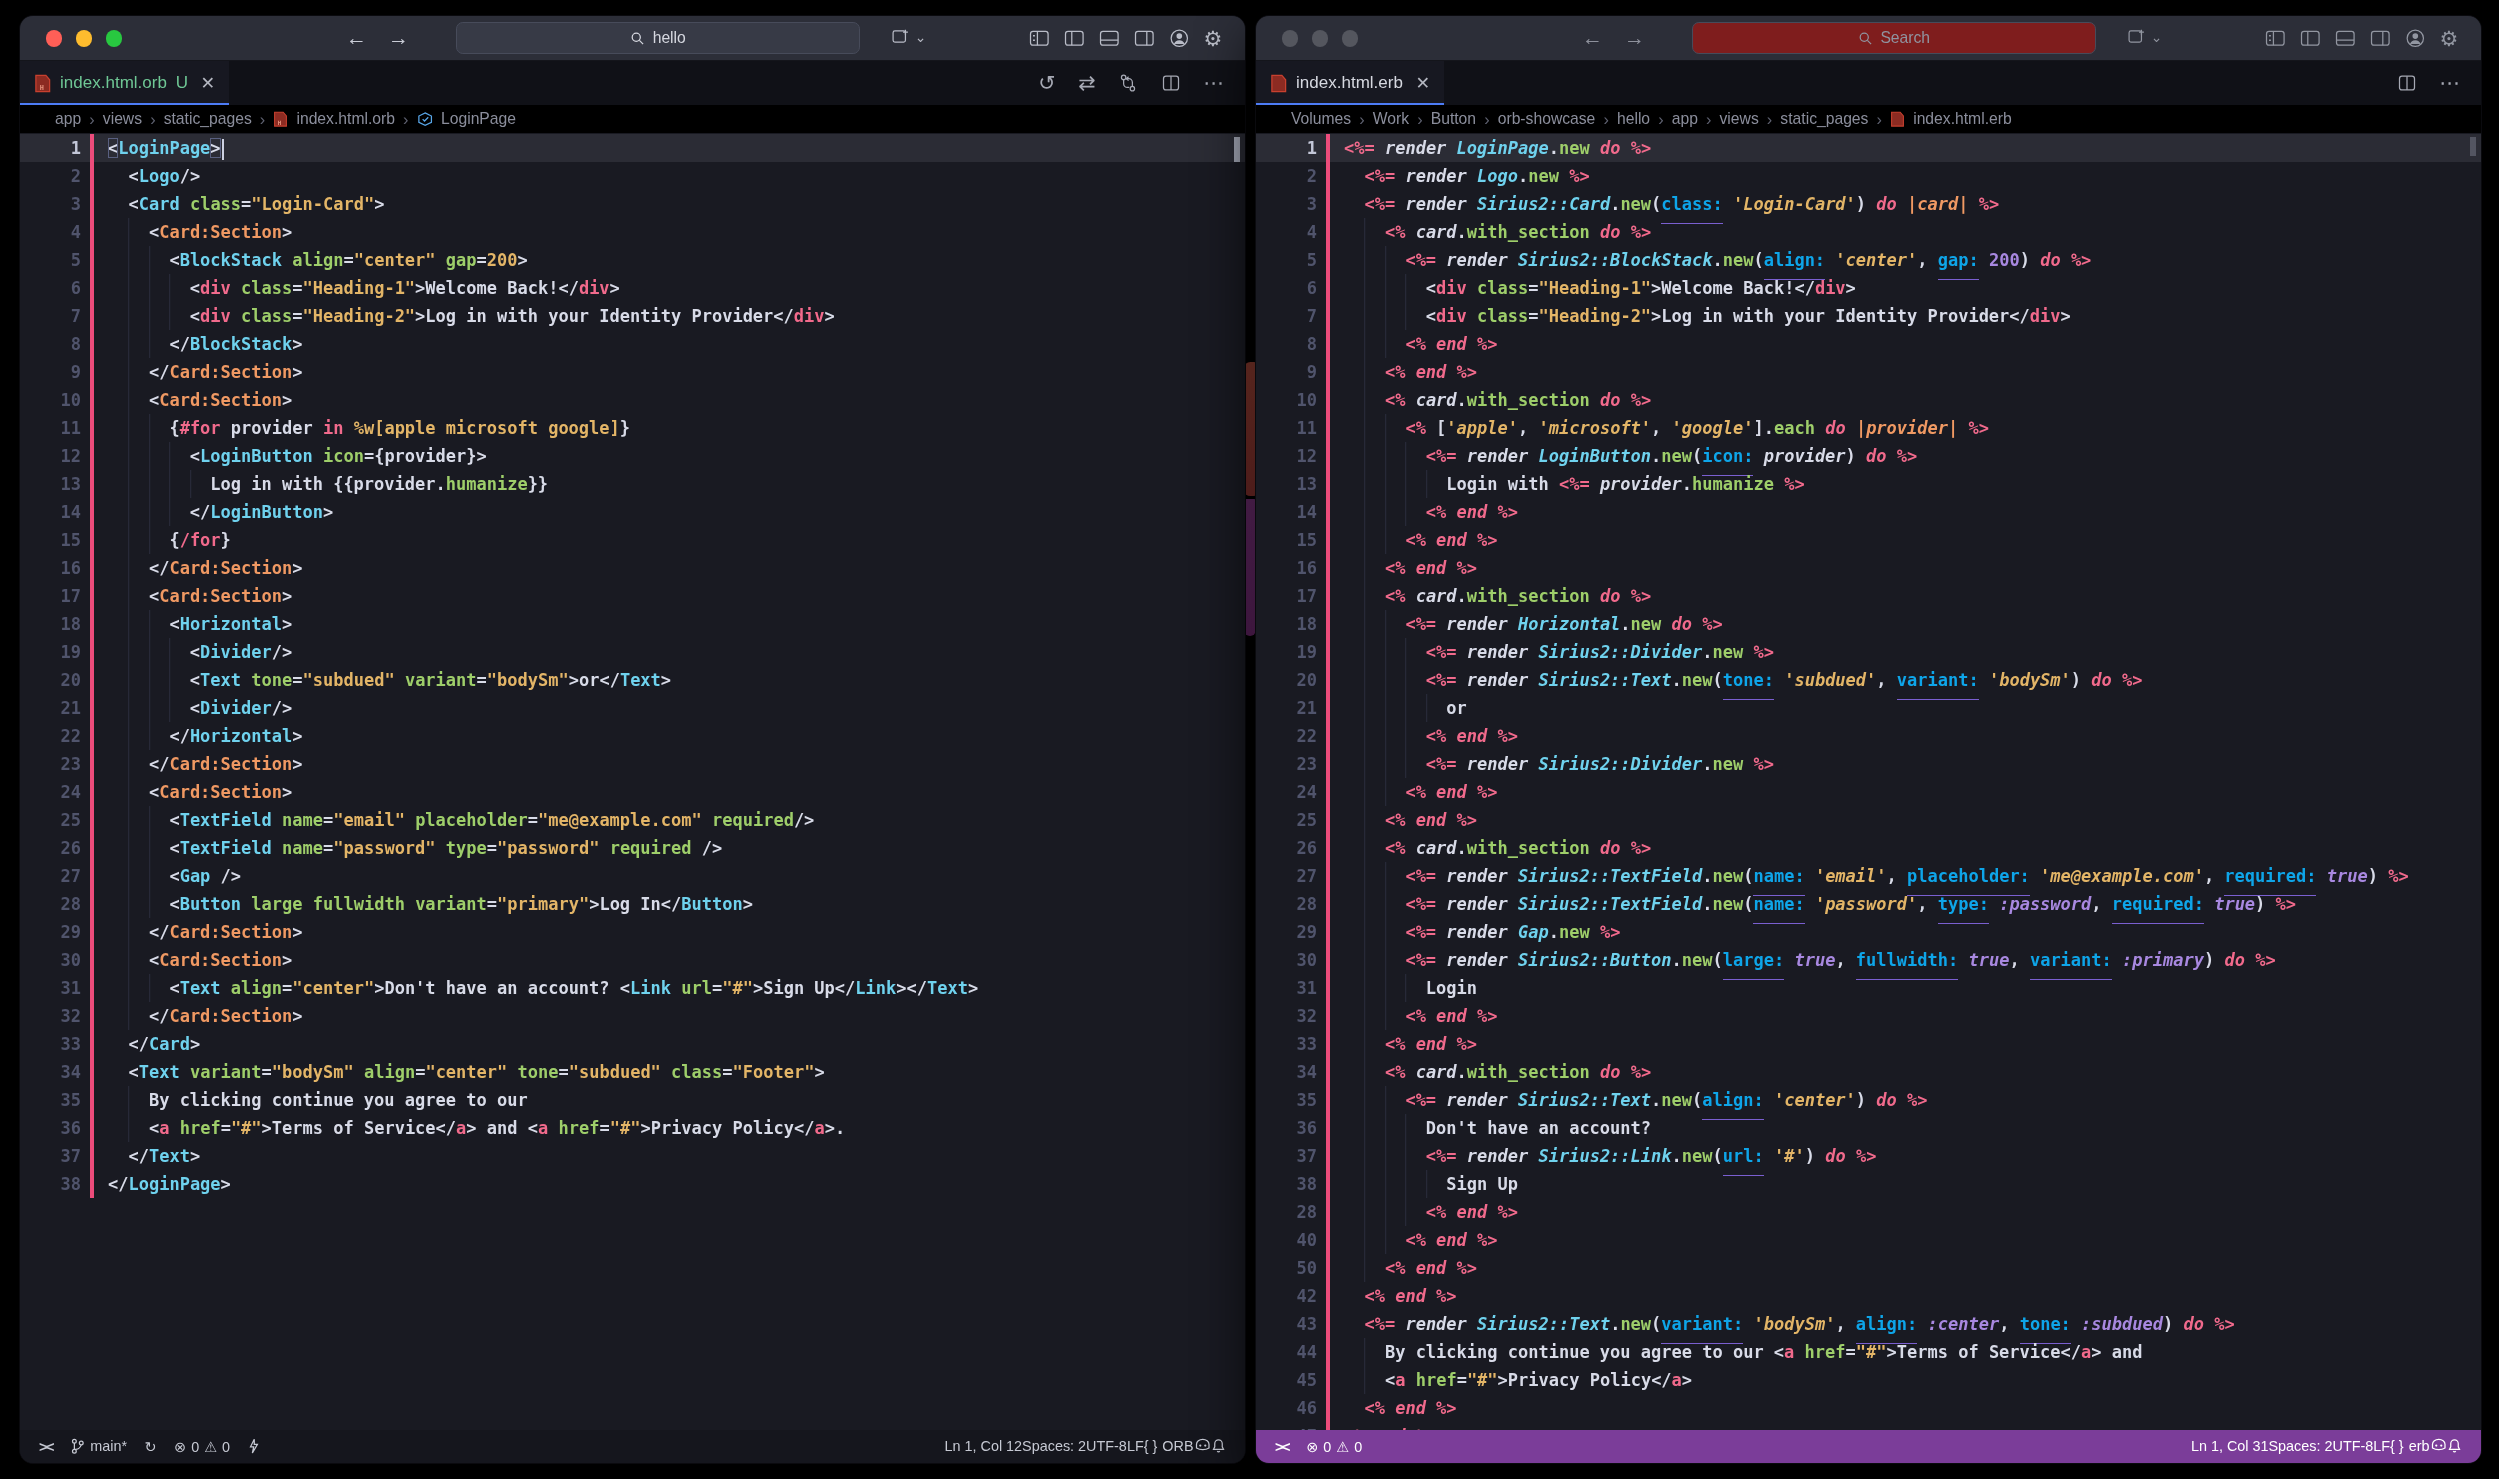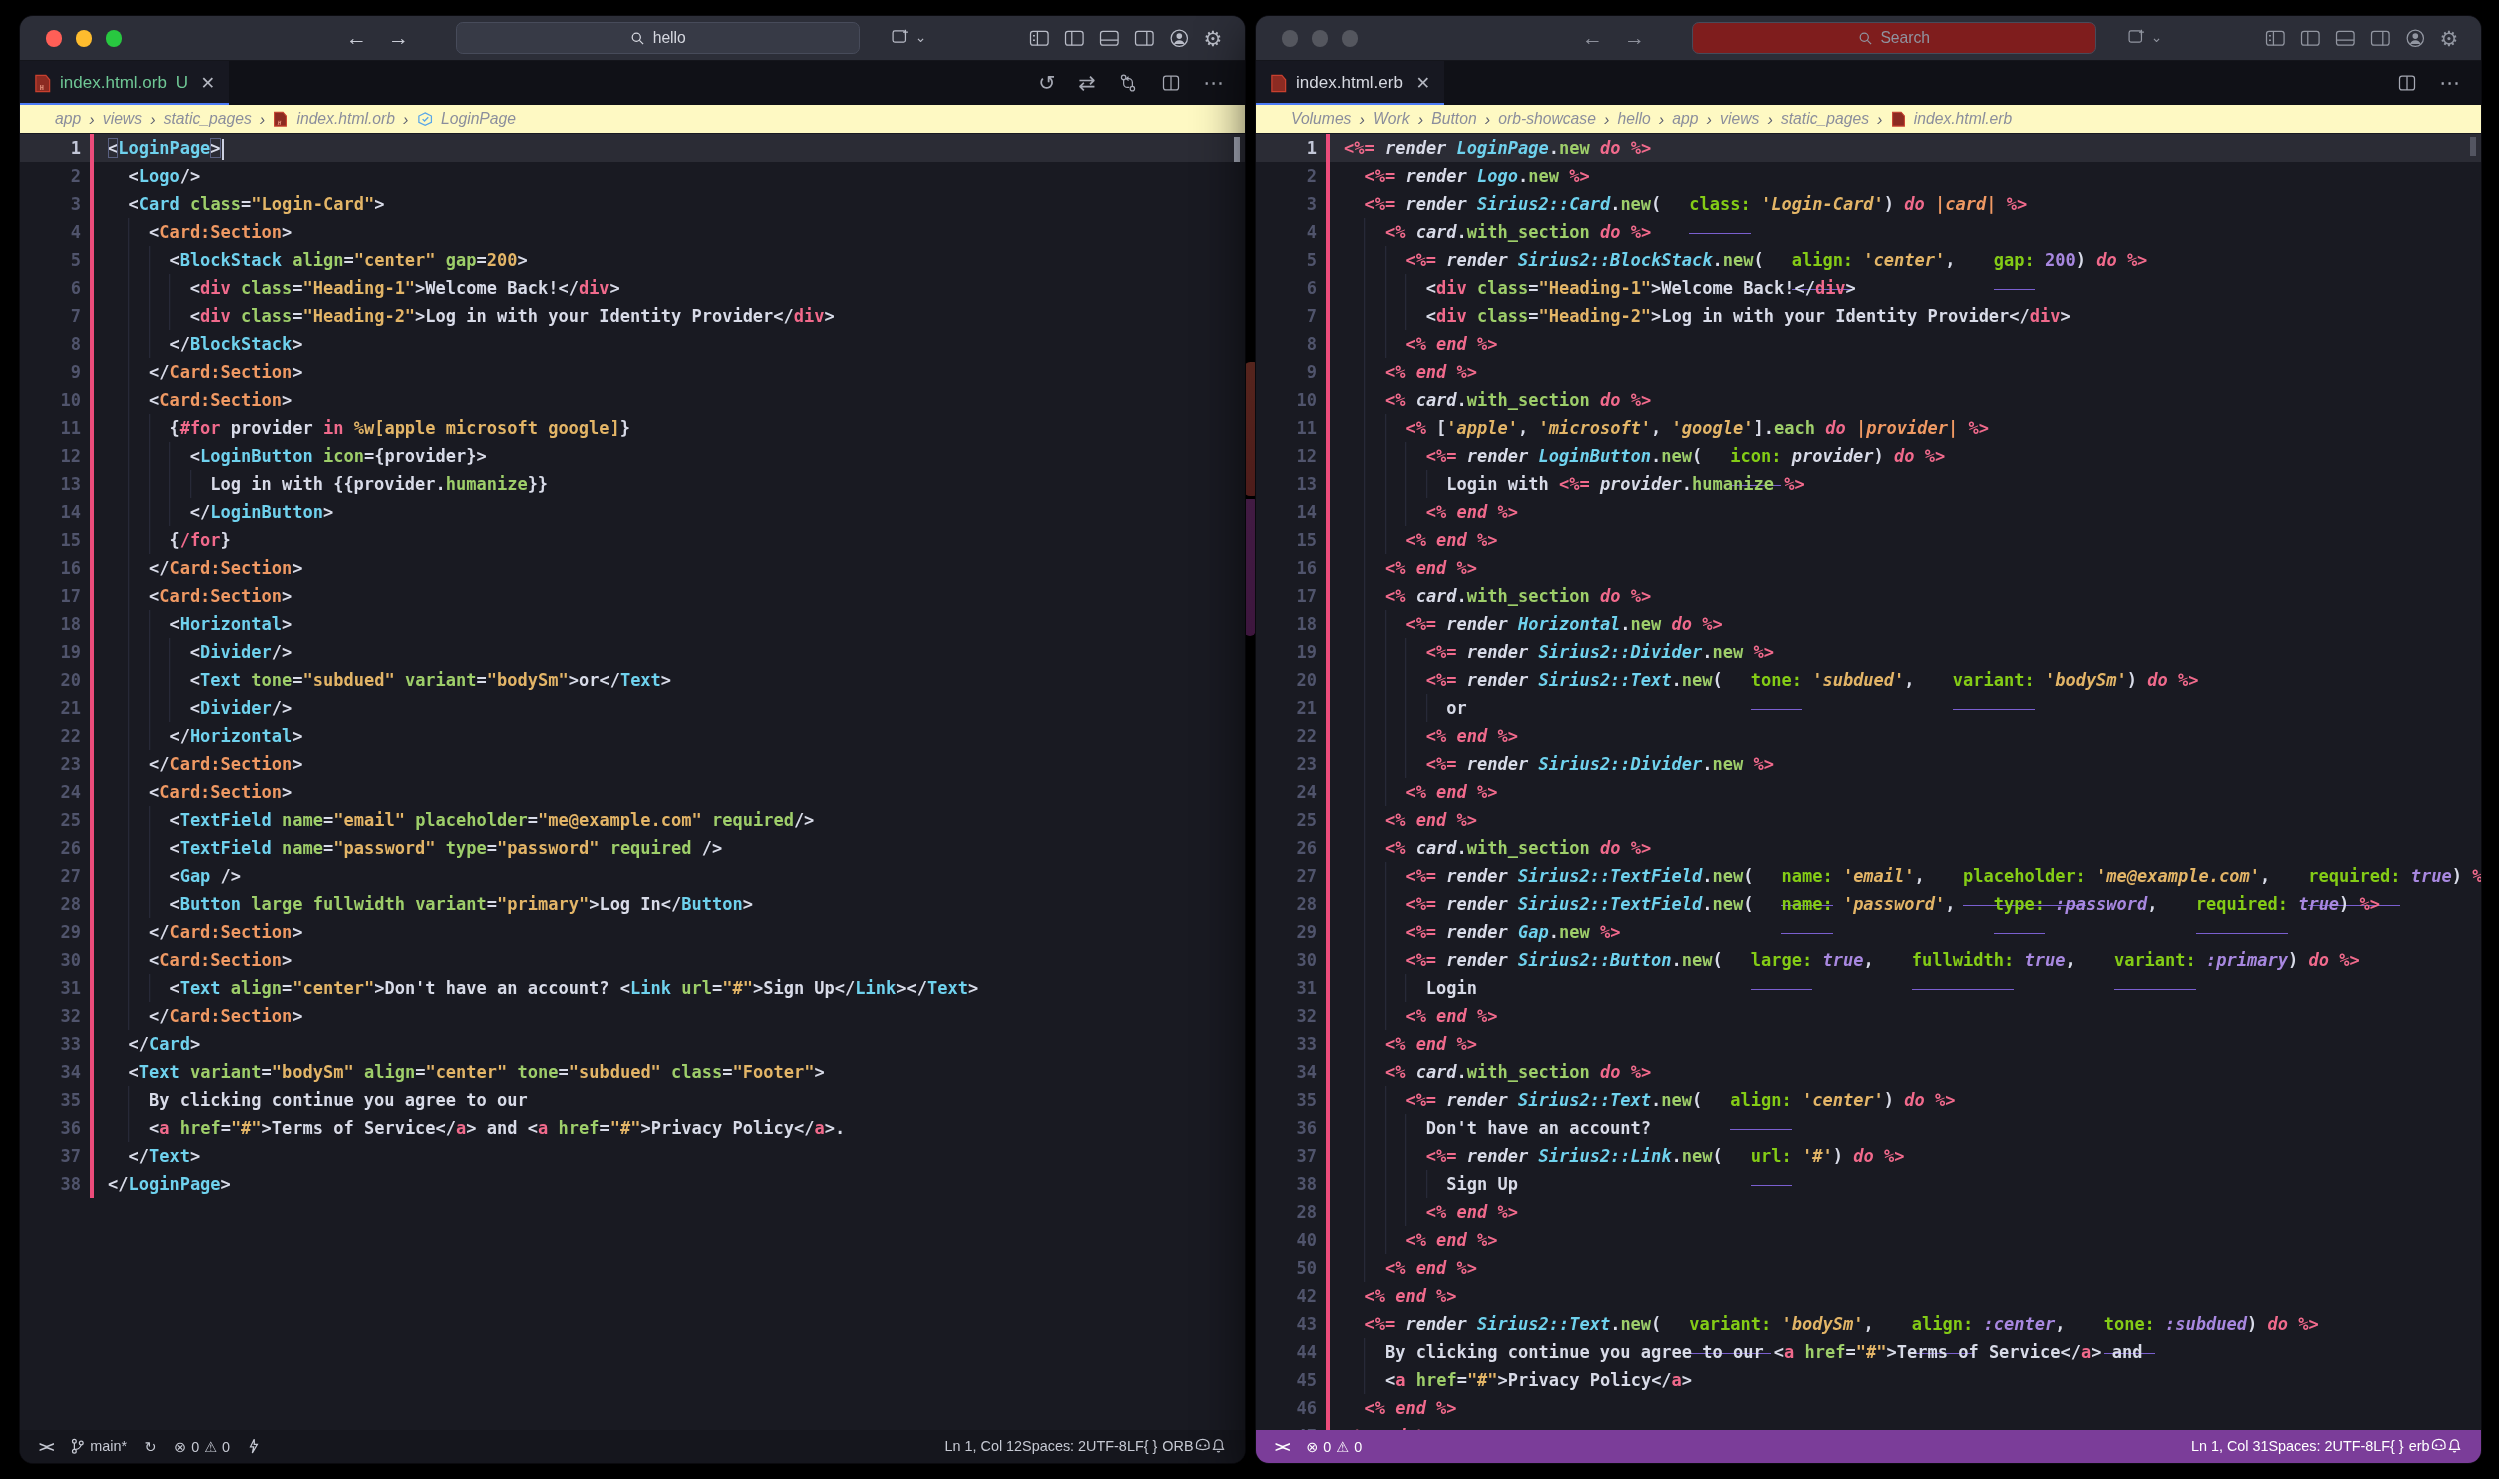--- a/index.html
+++ b/index.html
@@ -28,40 +28,40 @@
   
   .tabbar{height:44px;background:#101117;display:flex;align-items:stretch;flex:0 0 auto;position:relative;}
   .tab{height:44px;background:#171821;display:flex;align-items:center;padding:0 13.8px;gap:8.8px;position:relative;flex:0 0 auto;}
   .tab::after{content:"";position:absolute;left:0;right:0;bottom:0;height:2.5px;background:#4d7cf6;}
   .tabname{font-size:17px;}
   .mod-green{color:#6fc795;} .tab-white{color:#d6d8e0;}
   .tabclose{color:#b4b7c1;font-size:17.5px;margin-left:3.8px;}
   .etools{margin-left:auto;display:flex;gap:22.6px;align-items:center;padding-right:21px;color:#a6a9b4;font-size:20.7px;}
 
   
-  .breadcrumb{height:28px;background:#fef9c3;display:flex;align-items:center;padding-left:35px;gap:8.1px;
-    color:#8b8e9c;font-size:15.7px;flex:0 0 auto;font-style:italic;}
+  .breadcrumb{height:28px;background:#000000;display:flex;align-items:center;padding-left:35px;gap:8.1px;
+    color:#8b8e9c;font-size:15.7px;flex:0 0 auto;}
   .crumb-sep{color:#5e6170;font-size:16.3px;}
   .crumb{white-space:nowrap;}
 
   
   .editor{flex:1;position:relative;overflow:hidden;background:#191a22;
     font-family:"DejaVu Sans Mono",monospace;font-size:17px;line-height:28px;font-weight:700;padding-top:1.3px;}
   .cl{white-space:pre;height:28px;display:flex;}
   .cl.cur{background:#2b2c35;}
   .ln{width:61px;text-align:right;color:#50546c;flex:0 0 auto;}
   .cur .ln{color:#c3c7d8;}
   .gb{width:4.4px;margin-left:8.8px;background:#ec4c7b;flex:0 0 auto;}
   .lb{padding-left:13.8px;}
   .gd{display:inline-block;width:2ch;}
   .gl{box-shadow:inset 1.3px 0 0 #272938;}
   .caret{display:inline-block;width:1.9px;height:21px;background:#cdd1e2;vertical-align:middle;margin-left:1.3px;}
   .w{color:#d8dbe8;} .c{color:#6fd2ee;} .g{color:#9ece6a;} .y{color:#e3b567;}
   .p{color:#f16a8c;} .o{color:#f09963;} .v{color:#a888e0;}
-  .u{color:#84cc16;border-bottom:1.9px solid #7a5fd0;padding-bottom:19px;margin-left:28px;}
+  .u{color:#0ea5e9;border-bottom:1.9px solid #7a5fd0;padding-bottom:9px;}
   .i{font-style:italic;}
   .bx{outline:1.3px solid #596080;outline-offset:-1.3px;}
   .ovm{position:absolute;top:3.8px;right:5px;width:5.6px;height:25px;background:#b9bdcb;opacity:.85;}
   .ovm.dim{background:#5a5d68;height:19px;}
 
   
   .statusbar{height:33px;background:#15161d;display:flex;align-items:center;padding:0 19px;
     color:#c6c9d3;font-size:14.4px;flex:0 0 auto;gap:0;}
   .statusbar.purple{background:#7b3d99;color:#fff;}
   .sb-group{display:flex;align-items:center;gap:17.5px;}

